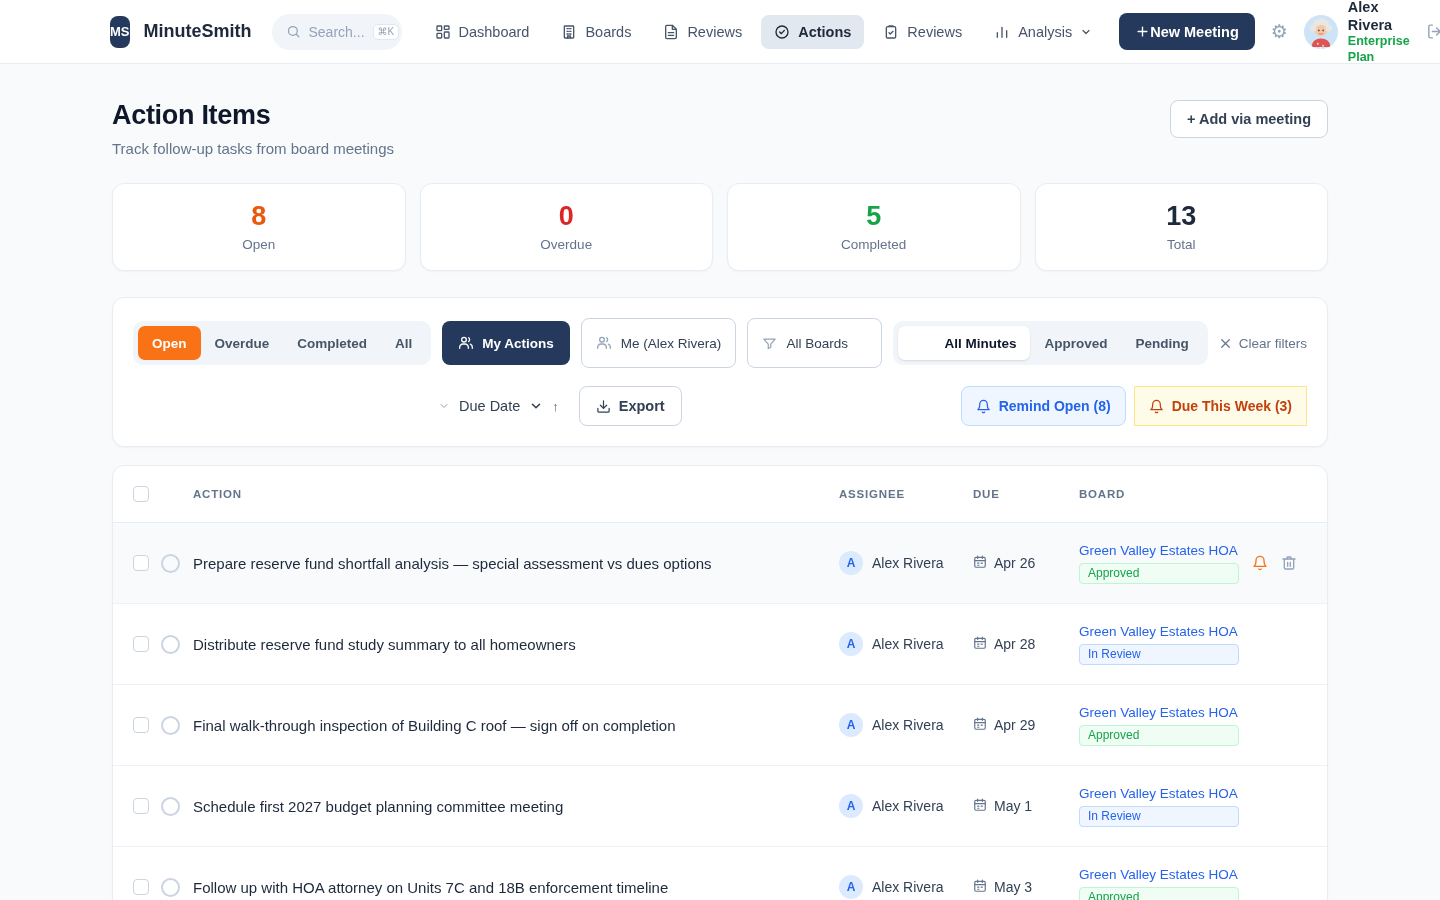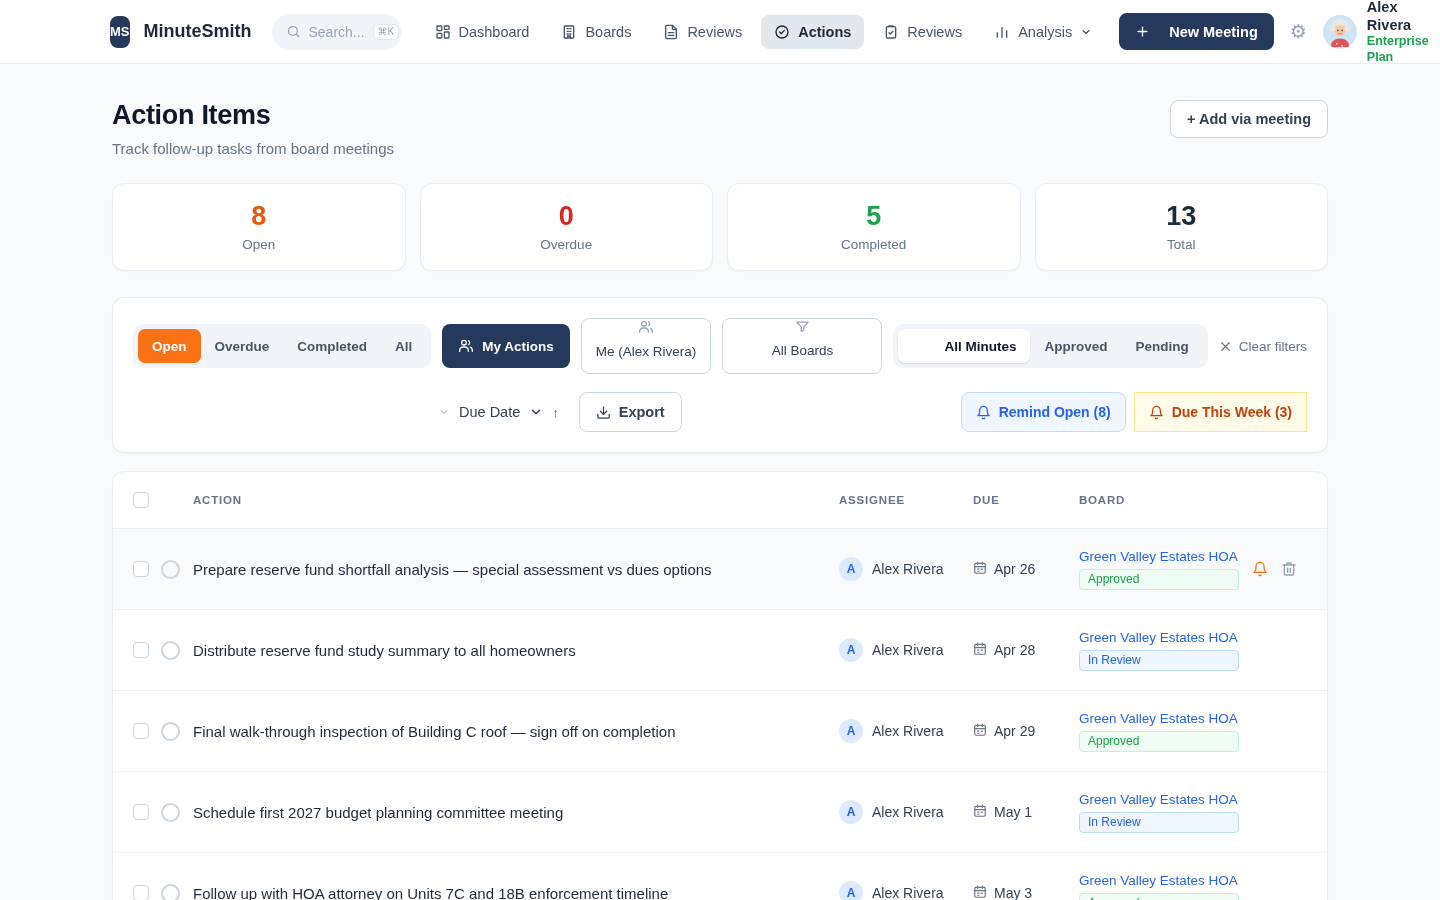--- a/index.html
+++ b/index.html
@@ -18,21 +18,21 @@
   .search-pill { display:flex; align-items:center; gap:8px; background:#f1f5f9; border-radius:999px;
     height:36px; padding:0 10px 0 14px; width:130px; color:#94a3b8; }
   .search-pill .ph { font-size:14px; color:#94a3b8; white-space:nowrap; }
   .kbd { font-size:10px; color:#94a3b8; background:#fff; border:1px solid #e2e8f0; border-radius:5px;
     padding:2px 4px; line-height:1; }
   .nav-items { display:flex; align-items:center; gap:6px; margin-left:6px; }
   .nav-item { display:flex; align-items:center; gap:8px; padding:9px 13px; border-radius:8px;
     font-size:14.5px; font-weight:500; color:#475569; cursor:pointer; white-space:nowrap; }
   .nav-item.active { background:#e2e8f0; color:#1e293b; font-weight:700; }
   .nav-right { display:flex; align-items:center; gap:16px; margin-left:auto; }
-  .btn-primary { display:flex; align-items:center; gap:19px; background:#24395c; color:#fff;
+  .btn-primary { display:flex; align-items:center; gap:0; background:#24395c; color:#fff;
     border:none; border-radius:8px; height:37px; padding:0 16px; font-size:14.5px; font-weight:600;
     font-family:inherit; cursor:pointer; white-space:nowrap; }
   .gear { font-size:19px; color:#94a3b8; cursor:pointer; line-height:1; }
   .user-chip { display:flex; align-items:center; gap:10px; }
   .user-meta { display:flex; flex-direction:column; line-height:1.25; }
   .user-name { font-size:14.5px; font-weight:700; color:#1e293b; }
   .user-plan { font-size:12.5px; font-weight:600; color:#16a34a; }
 
   
   .page { width:1216px; margin:0 auto; padding-top:36px; }
@@ -58,22 +58,22 @@
   .filter-row1 { display:flex; align-items:center; gap:11px; flex-wrap:nowrap; }
   .seg { display:flex; align-items:center; background:#f1f5f9; border-radius:10px; padding:5px; height:44px; }
   .seg-btn { border:none; background:transparent; font-family:inherit; font-size:13.5px; font-weight:600;
     color:#475569; padding:0 14px; height:34px; border-radius:7px; cursor:pointer; white-space:nowrap; }
   .seg-btn.active-orange { background:#f97316; color:#fff; }
   .seg-btn.active-white { background:#fff; color:#0f172a; box-shadow:0 1px 2px rgba(15,23,42,.12);padding-left:46px; }
   .btn-navy-pill { display:flex; align-items:center; gap:8px; background:#24395c; color:#fff; border:none;
     border-radius:8px; height:44px; padding:0 16px; font-size:13.5px; font-weight:700;
     font-family:inherit; cursor:pointer; white-space:nowrap; }
   .input-pill { display:flex; align-items:center; gap:9px; background:#fff; border:1px solid #cbd5e1;
-    border-radius:8px; height:56px; padding:0 14px; font-size:13.5px; font-weight:500; color:#334155;
-    cursor:pointer; white-space:nowrap;flex-direction:column; }
+    border-radius:8px; height:50px; padding:0 14px; font-size:13.5px; font-weight:500; color:#334155;
+    cursor:pointer; white-space:nowrap; }
   .input-pill.wide { width:221px; }
   .clear-link { display:flex; align-items:center; gap:7px; color:#64748b; font-size:13.5px;
     font-weight:500; cursor:pointer; white-space:nowrap; }
   .filter-row2 { display:flex; align-items:center; margin-top:18px; }
   .sort-group { display:flex; align-items:center; gap:9px; margin-left:305px; color:#334155; cursor:pointer; }
   .sort-label { font-size:14.5px; font-weight:500; color:#334155; }
   .sort-dir { font-size:13px; color:#475569; }
   .export-btn { margin-left:20px; height:40px; }
   .right-pills { margin-left:auto; display:flex; align-items:center; gap:8px; }
   .pill-blue { display:flex; align-items:center; gap:8px; background:#eff6ff; border:1px solid #bfdbfe;

